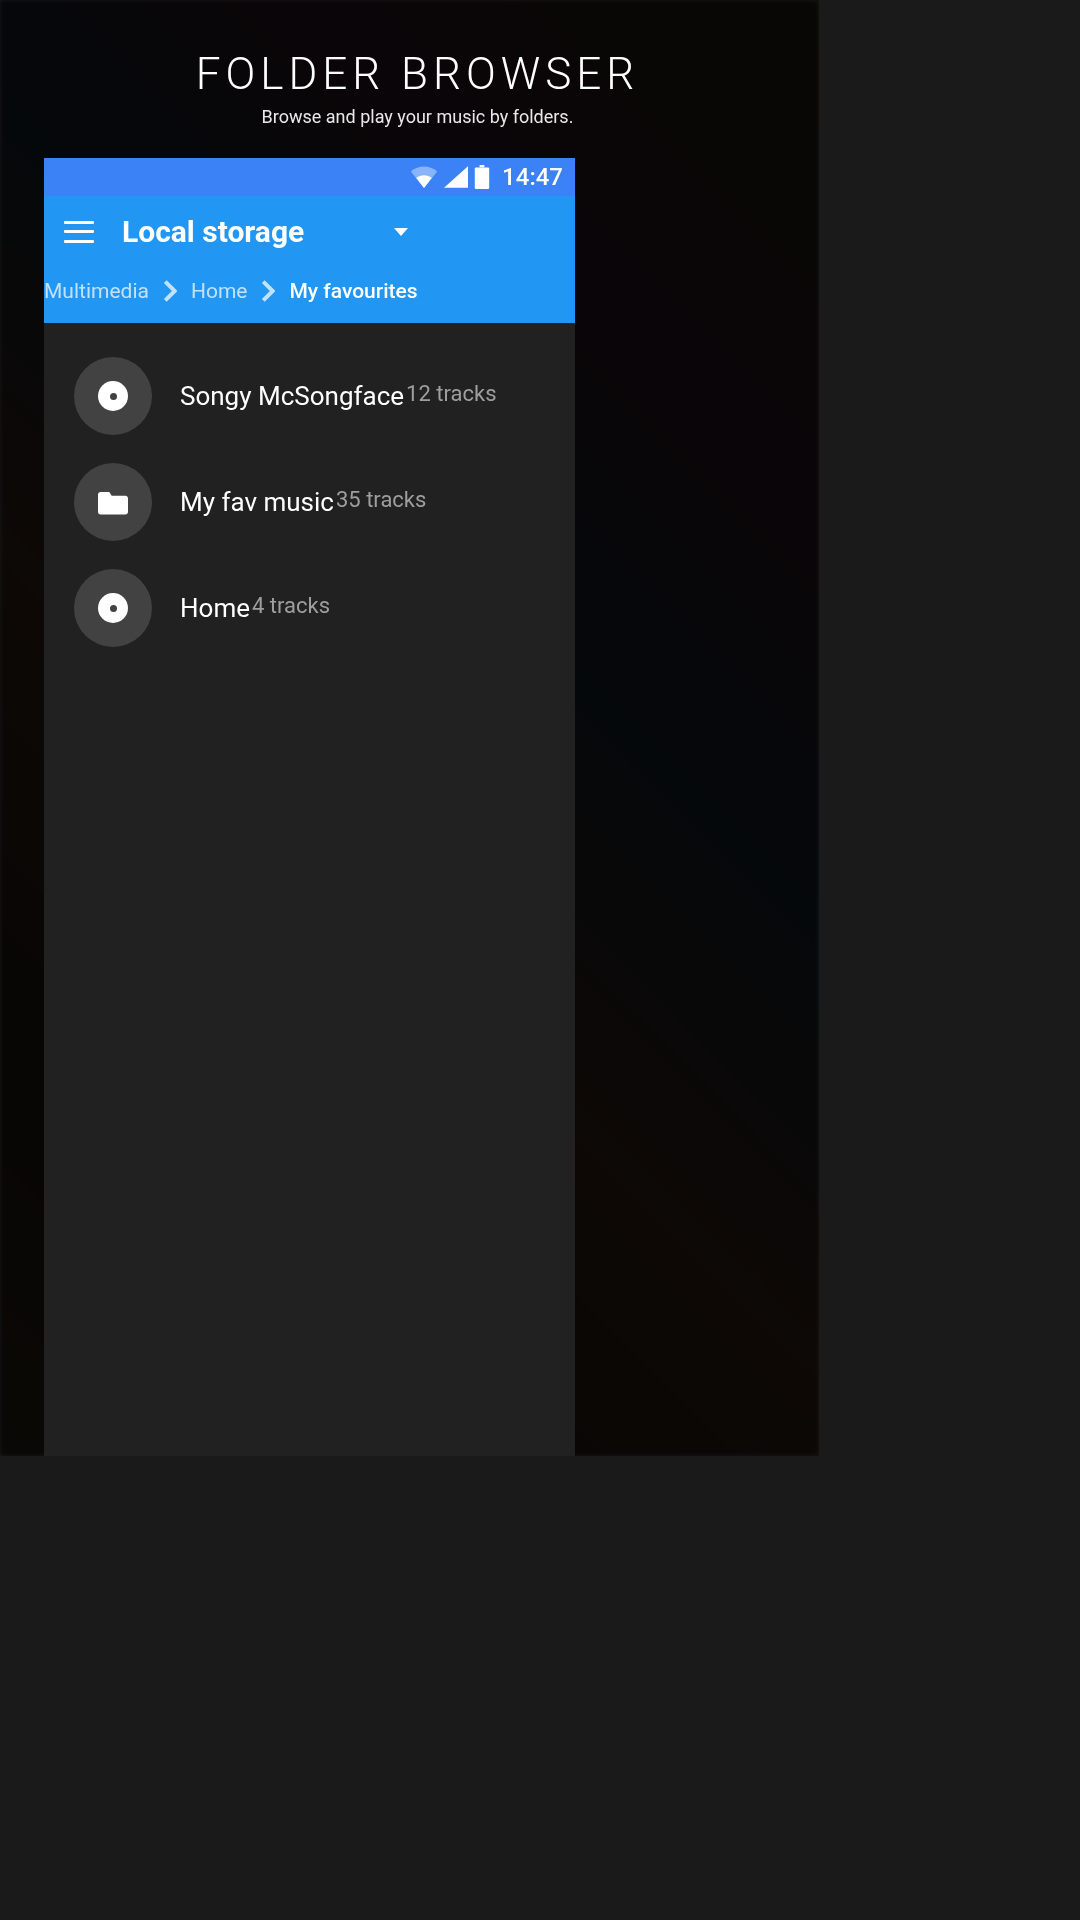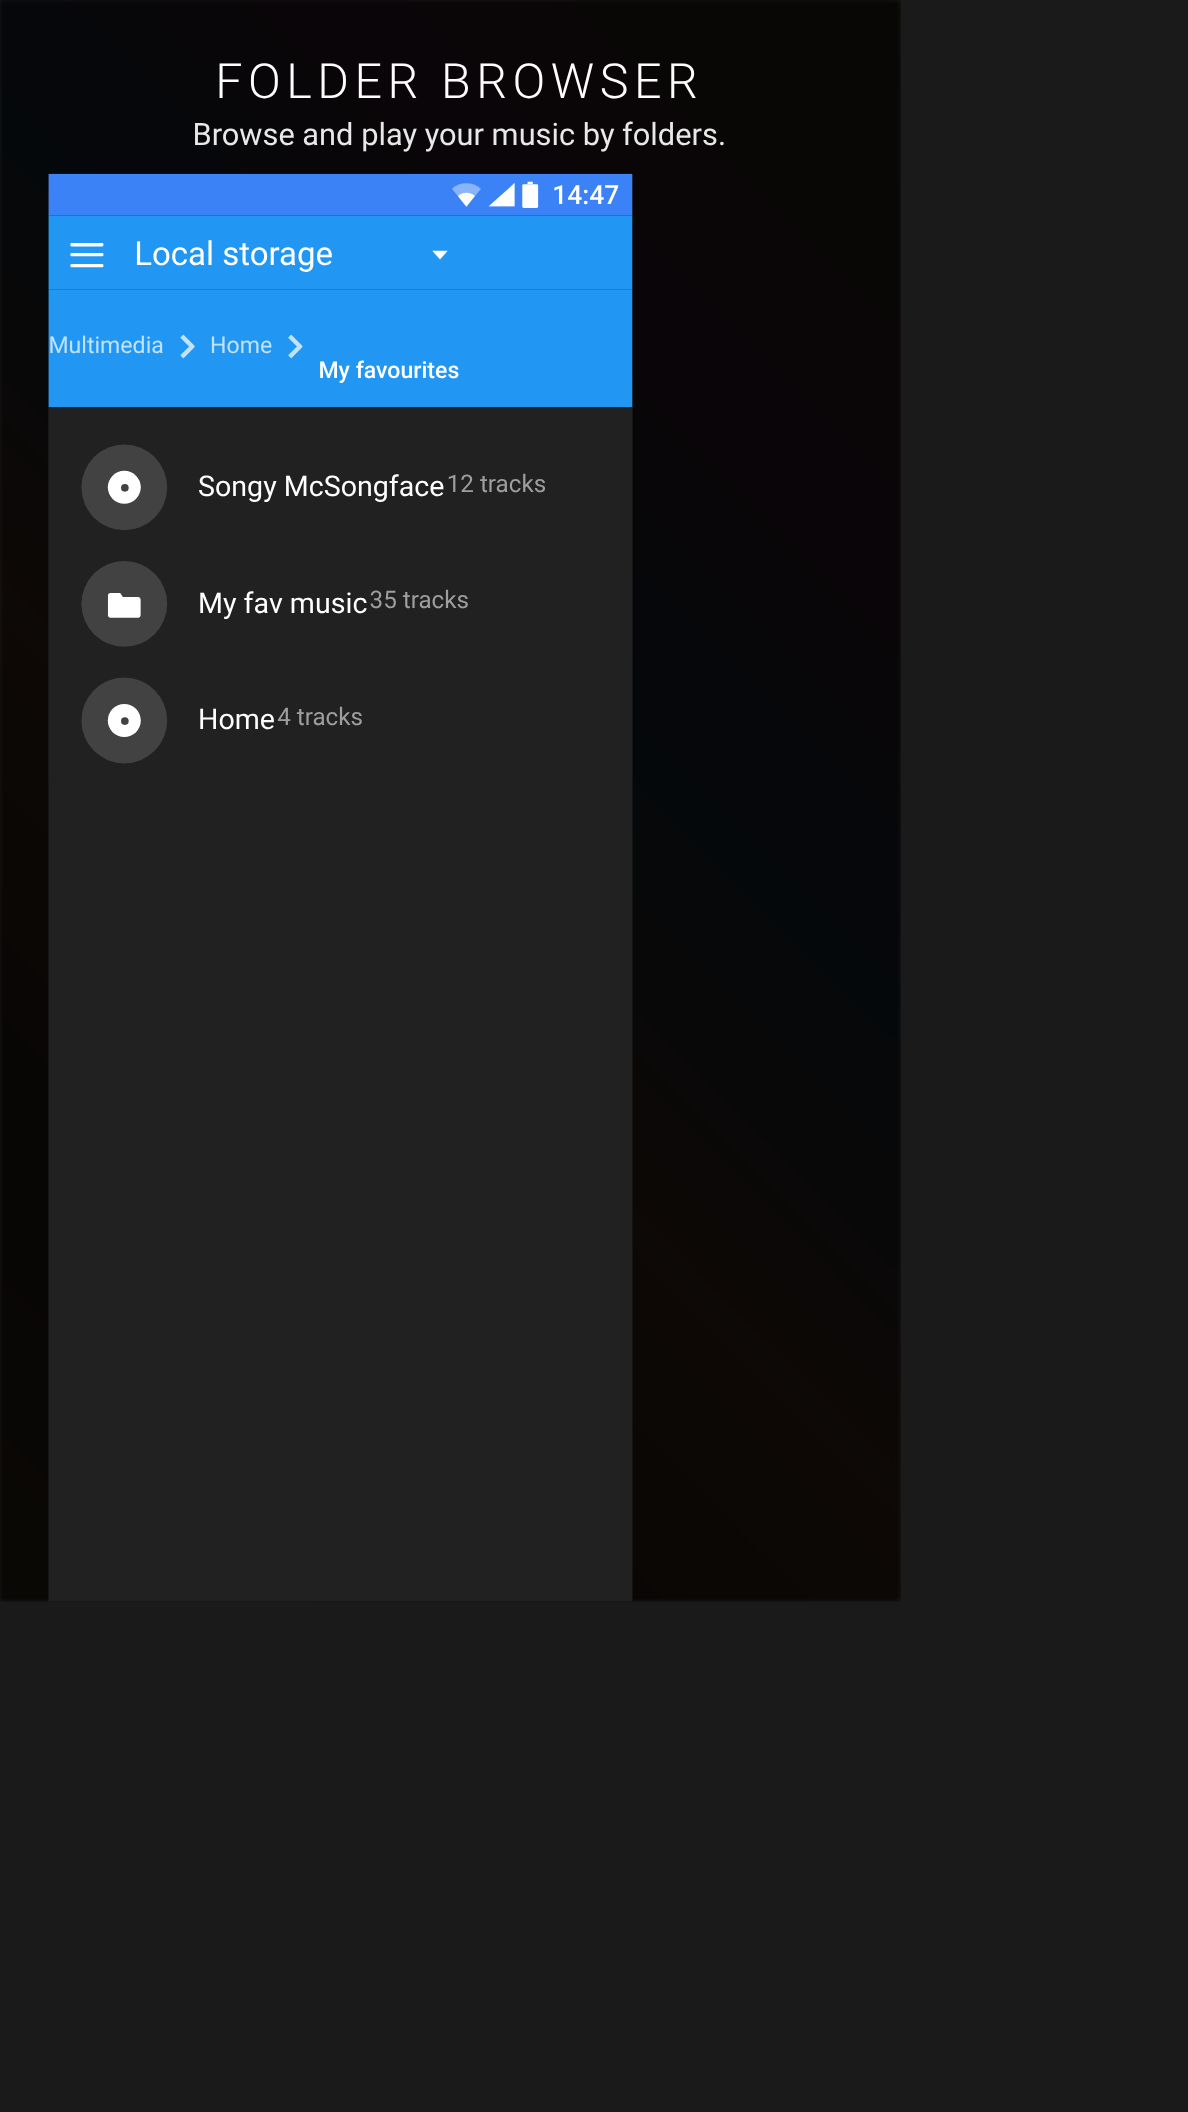--- a/index.html
+++ b/index.html
@@ -32,21 +32,21 @@
       z-index: 2;
     }
     .promo-title {
       font-size: 44px;
       font-weight: 300;
       color: #ffffff;
       letter-spacing: 5px;
       margin-bottom: 6px;
     }
     .promo-subtitle {
-      font-size: 28px;
+      font-size: 18px;
       color: #e8e8e8;
       font-weight: 400;
     }
     .phone-frame {
       position: absolute;
       top: 158px;
       left: 44px;
       width: 531px;
       height: 1298px;
       background: #212121;
@@ -91,21 +91,21 @@
       height: 3px;
       background: #ffffff;
       border-radius: 1px;
     }
     .storage-selector {
       display: flex;
       align-items: center;
       gap: 90px;
       color: #ffffff;
       font-size: 30px;
-      font-weight: 400;
+      font-weight: 700;
       cursor: pointer;
     }
     .dropdown-arrow {
       width: 0;
       height: 0;
       border-left: 7px solid transparent;
       border-right: 7px solid transparent;
       border-top: 8px solid #ffffff;
     }
     .breadcrumb-bar {
@@ -119,21 +119,20 @@
     .breadcrumb-item {
       color: rgba(255,255,255,0.72);
       font-size: 21px;
       font-weight: 400;
       white-space: nowrap;
       cursor: pointer;
     }
     .breadcrumb-item.active {
       color: #ffffff;
       font-weight: 500;
-      margin-top: 47px;
     }
     .breadcrumb-chevron {
       color: rgba(255,255,255,0.72);
       font-size: 22px;
       flex-shrink: 0;
     }
     .content-area {
       background: #212121;
       padding-top: 20px;
     }

